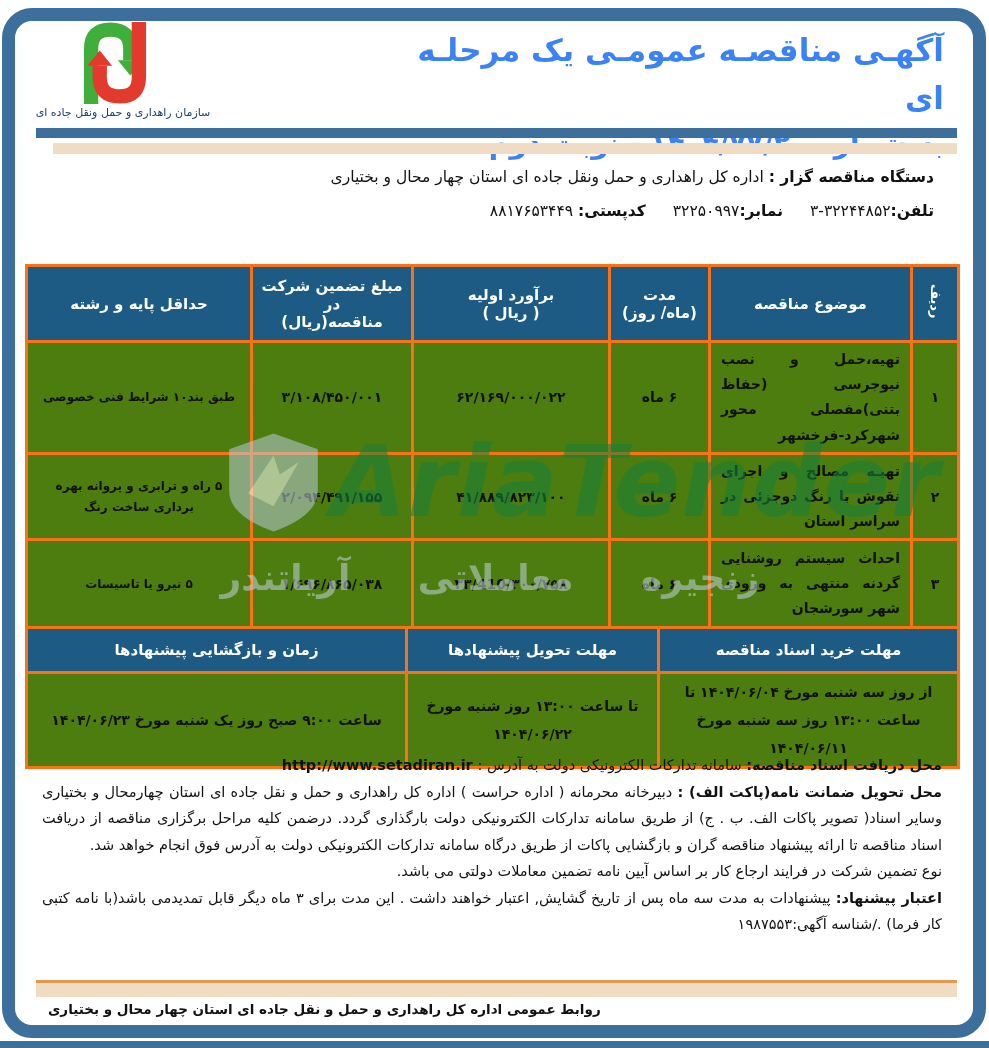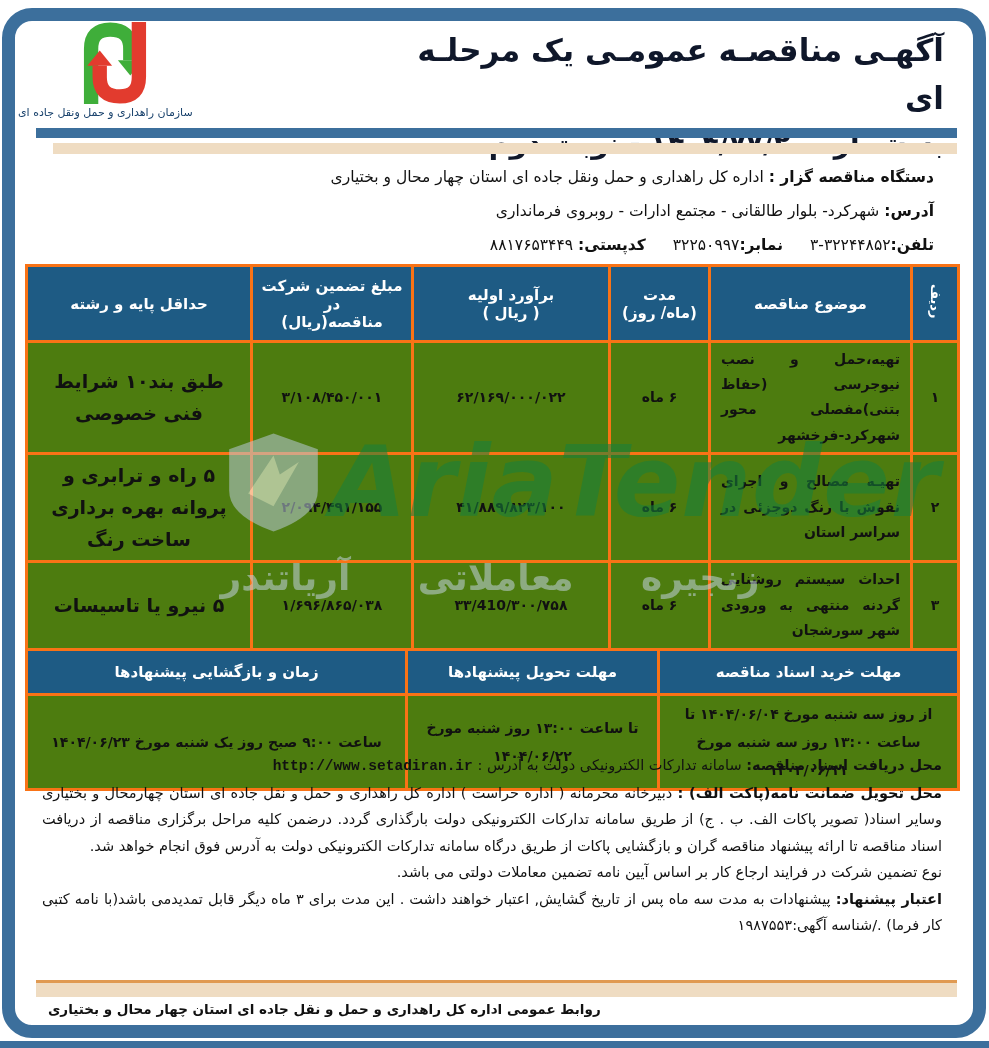--- a/index.html
+++ b/index.html
@@ -8,57 +8,57 @@
     font-family:"DejaVu Sans", sans-serif;color:#111;overflow:hidden;
   }
   .frame{
     position:absolute;left:2px;top:8px;width:984px;height:1030px;
     box-sizing:border-box;border:13px solid #3c6f9c;border-radius:30px;background:#fff;
   }
   .bottom-strip{position:absolute;left:0;top:1041px;width:989px;height:7px;background:#3c6f9c;}
   
   .logo{position:absolute;left:55px;top:20px;width:120px;height:86px;}
   .logo-caption{
-    position:absolute;left:18px;top:106px;width:210px;text-align:left;
+    position:absolute;left:18px;top:106px;width:210px;text-align:center;
     font-size:11px;color:#17406b;direction:rtl;
   }
   .title{
     position:absolute;right:45px;top:26px;width:560px;text-align:right;direction:rtl;
-    color:#0f172a;font-weight:bold;line-height:1.55;
+    color:#3b82f6;font-weight:bold;line-height:1.55;
   }
   .title .l1{font-size:31px;}
   .title .l2{font-size:28px;}
   .bar-blue{position:absolute;left:36px;top:128px;width:921px;height:10px;background:#3c6f9c;}
   .bar-beige{position:absolute;left:53px;top:143px;width:904px;height:11px;background:#efdcc2;}
   
   .info{position:absolute;right:55px;top:160px;width:880px;direction:rtl;text-align:right;font-size:15.5px;}
   .info .line{height:34px;line-height:34px;}
   .info b{font-weight:bold;}
   .info .gap{display:inline-block;width:22px;}
   
   .tables{position:absolute;left:25px;top:264px;width:932px;}
   table{border-collapse:collapse;table-layout:fixed;width:932px;direction:rtl;}
   th,td{border:3px solid #f97316;box-sizing:border-box;}
   th{background:#1e5b84;color:#ffffff;font-weight:bold;font-size:15px;padding:3px 4px;text-align:center;}
   td{background:#4d7c0f;font-size:14px;font-weight:bold;text-align:center;padding:4px 8px;color:#111;}
   .h-no{writing-mode:vertical-rl;display:inline-block;font-size:13px;}
   tr.hdr1{height:76px;} tr.r1{height:97px;} tr.r2{height:85px;} tr.r3{height:88px;}
   tr.hdr2{height:45px;} tr.r4{height:92px;margin-left:28px;}
   td.subject{text-align:justify;text-align-last:auto;padding:4px 10px;line-height:1.8;}
-  td.small{font-size:19px;line-height:1.7;}
+  td.small{font-size:12px;line-height:1.7;}
   .t2{margin-top:-3px;}
   .t2 td{font-size:14px;line-height:2;}
   
   .notes{
     position:absolute;left:42px;top:752px;width:900px;direction:rtl;text-align:justify;
     font-size:14.5px;line-height:26.5px;
   }
   .notes p{margin:0;}
   .notes b{font-weight:bold;}
-  .url{font-weight:bold;color:#111;text-decoration:none;font-family:Liberation Mono, monospace;}
+  .url{font-weight:bold;color:#111;text-decoration:none;}
   
   .footer-bar{position:absolute;left:36px;top:980px;width:921px;height:14px;background:#efdcc2;border-top:3px solid #e09a52;box-sizing:content-box;}
   .credit{position:absolute;left:48px;top:1001px;direction:rtl;font-size:13.5px;font-weight:bold;white-space:nowrap;}
   
   .watermark{position:absolute;left:40px;top:425px;width:900px;text-align:center;z-index:6;pointer-events:none;opacity:0.55;}
   .wm-row{font-size:98px;font-weight:bold;font-style:italic;color:#15803d;letter-spacing:1px;display:flex;align-items:center;justify-content:flex-end;gap:10px;}
   .wm-sub{margin-top:18px;font-size:36px;color:#c3d3de;direction:rtl;word-spacing:55px;letter-spacing:6px;font-weight:bold;}
 </style>
 </head>
 <body>
@@ -78,24 +78,20 @@
   <div class="l2">به شماره ۱۴۰۴/۷۷/۲۰ - نوبت دوم</div>
 </div>
 
 <div class="bar-blue"></div>
 <div class="bar-beige"></div>
 
 <div class="info">
   <div class="line">
     <b>دستگاه مناقصه گزار :</b>
     <span>اداره کل راهداری و حمل ونقل جاده ای استان چهار محال و بختیاری</span>
-  </div>
-  <div class="line">
-    <b>آدرس:</b>
-    <span>شهرکرد- بلوار طالقانی - مجتمع ادارات - روبروی فرمانداری</span>
   </div>
   <div class="line">
     <b>تلفن:</b><span>۳۲۲۴۴۸۵۲-۳</span><span class="gap"></span>
     <b>نمابر:</b><span>۳۲۲۵۰۹۹۷</span><span class="gap"></span>
     <b>کدپستی:</b> <span>۸۸۱۷۶۵۳۴۴۹</span>
   </div>
 </div>
 
 <div class="tables">
 

